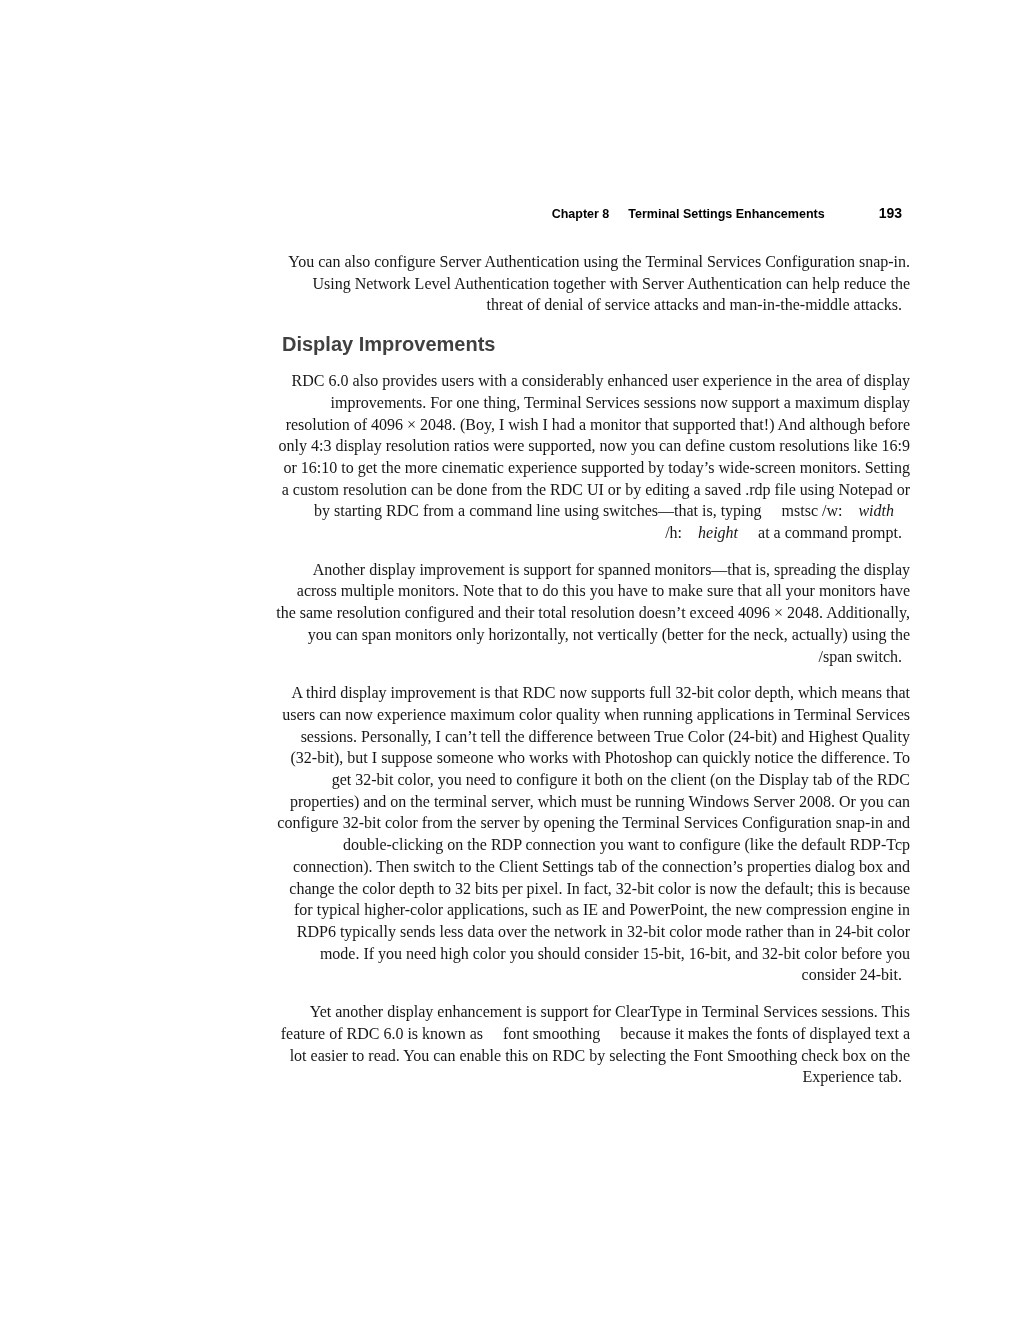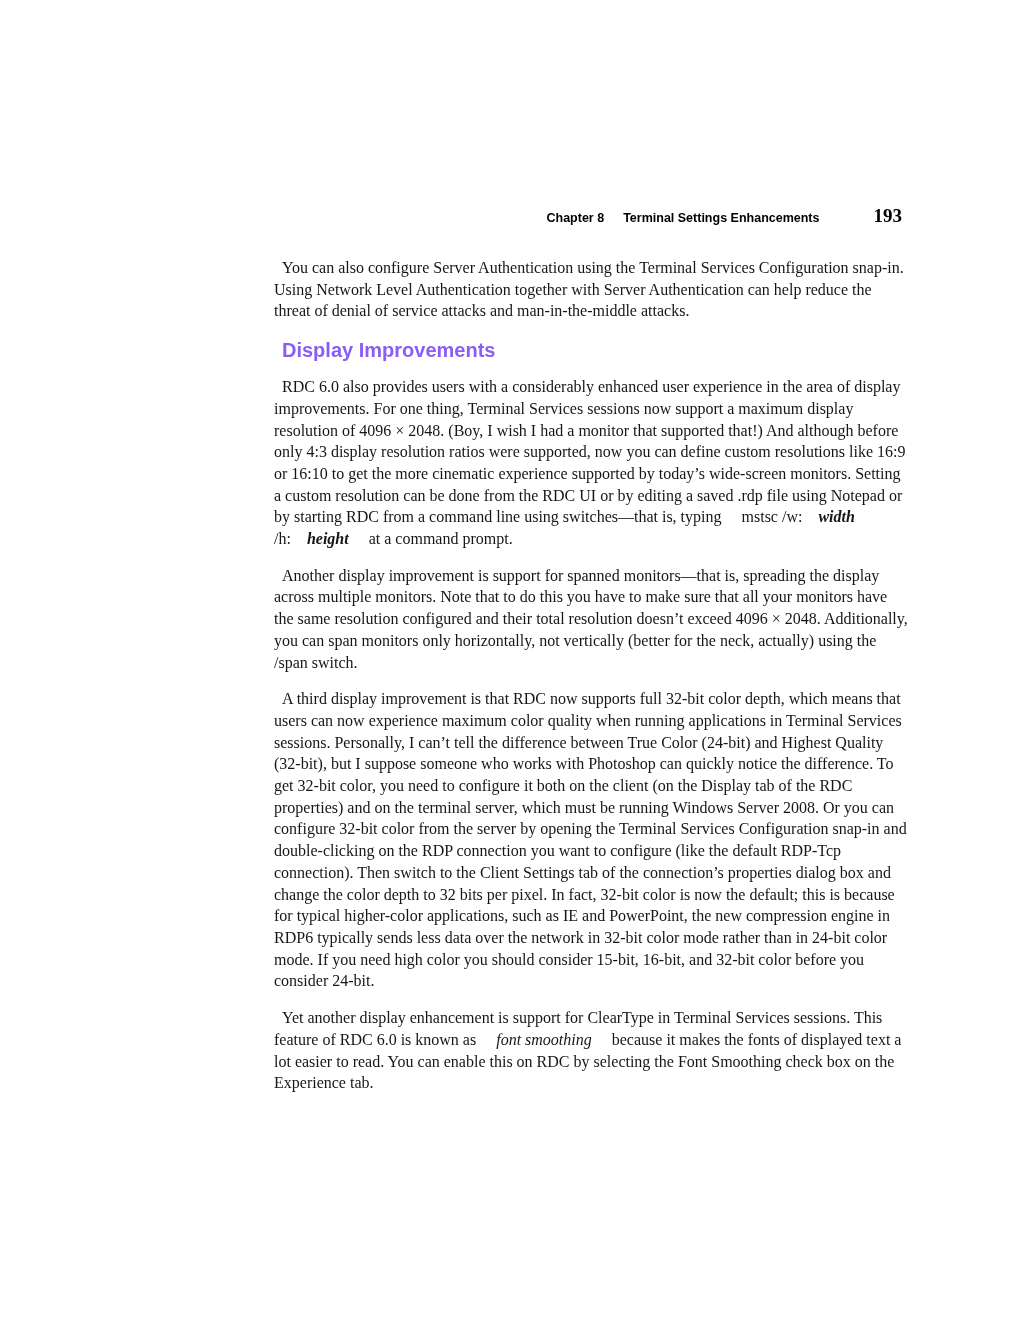--- a/index.html
+++ b/index.html
@@ -28,38 +28,38 @@
     justify-content: flex-end;
     align-items: baseline;
     font-family: "Liberation Sans", "DejaVu Sans", sans-serif;
     font-weight: bold;
     font-size: 12.5px;
     color: #000000;
     margin-bottom: 22px;
     white-space: nowrap;
   }
   .running-header .chapter { margin-right: 11px; }
-  .running-header .pagenum { margin-left: 46px; font-size: 19px; font-family: Liberation Serif, serif; }
+  .running-header .pagenum { margin-left: 46px; font-size: 14px; }
   .content p {
     font-size: 16px;
     line-height: 21.7px;
     margin: 0 0 15px 0;
-    text-align: left;
+    text-align: right;
   }
   .content h2 {
     font-family: "Liberation Sans", "DejaVu Sans", sans-serif;
     font-size: 20px;
     font-weight: bold;
-    color: #8b5cf6;
+    color: #404040;
     margin: 17px 0 14px 0;
   }
   .run-normal { }
   .run-bold { font-weight: normal; }
-  .run-italic { font-style: italic; }
-  .run-bolditalic { font-weight: bold; font-style: italic; }
+  .run-italic { }
+  .run-bolditalic { font-weight: normal; font-style: italic; }
 </style>
 </head>
 <body>
 
 <div class="page">
   <div class="column">
     <div class="running-header">
       <span class="chapter">Chapter 8</span>
       <span class="title">Terminal Settings Enhancements</span>
       <span class="pagenum">193</span>

